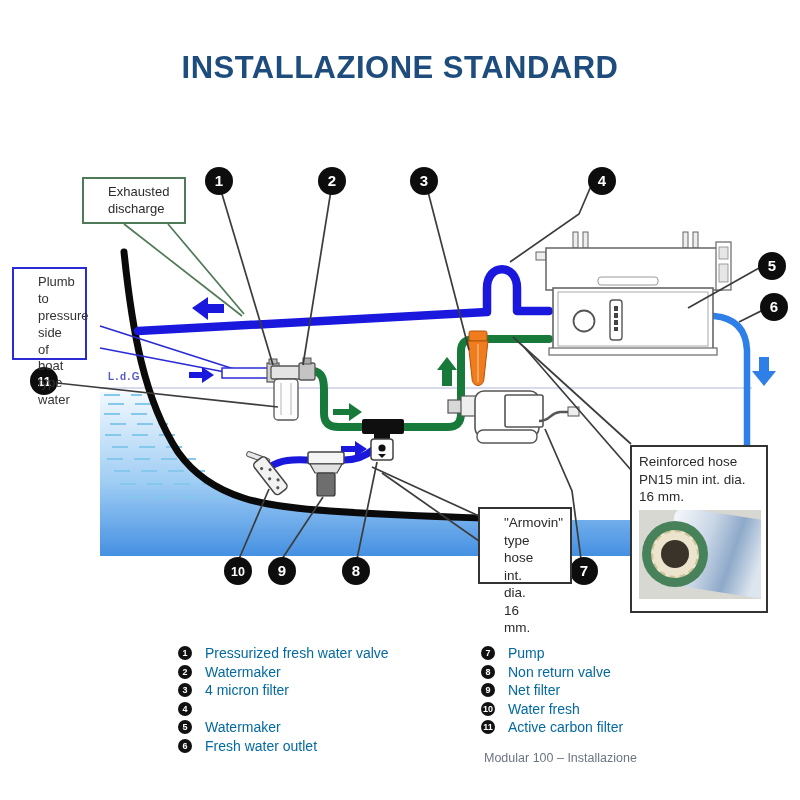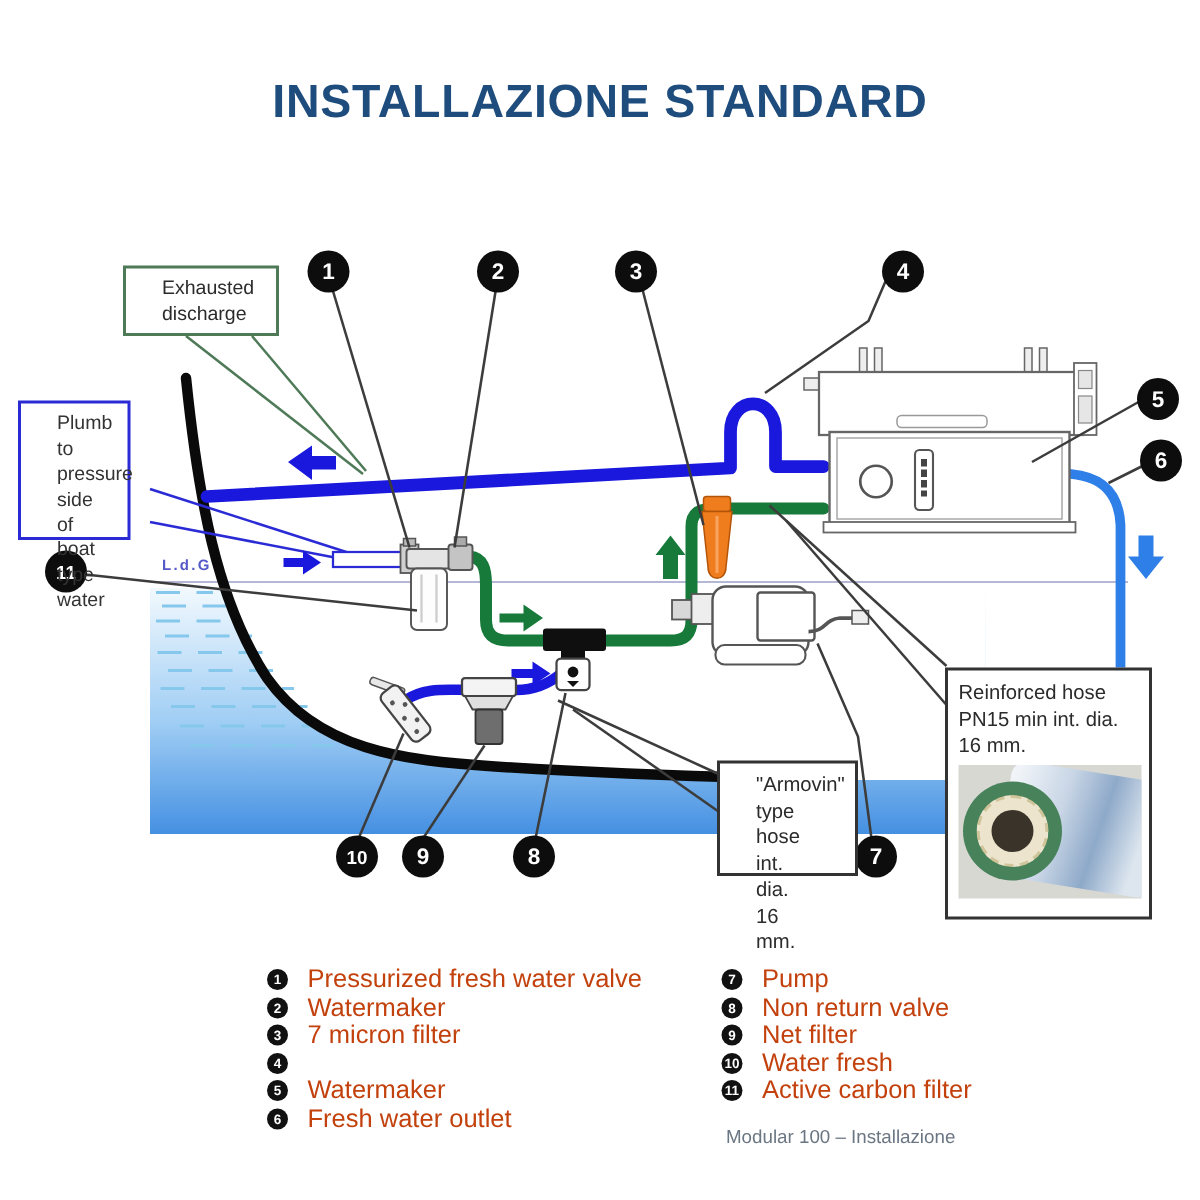--- a/index.html
+++ b/index.html
@@ -24,21 +24,21 @@
             border:2px dashed #cfc49a;box-sizing:border-box;
             display:flex;align-items:center;justify-content:center;}
   .ring-hole{width:28px;height:28px;border-radius:50%;background:#39332a;}
   .legend{position:absolute;left:0;top:644px;width:800px;z-index:2;}
   .legend-col{position:absolute;top:0;}
   .legend-col.left{left:178px;}
   .legend-col.right{left:481px;}
   .lrow{display:flex;align-items:center;height:18.5px;}
   .ldot{flex:0 0 14px;width:14px;height:14px;border-radius:50%;background:#111;color:#fff;
         font-size:9px;font-weight:bold;text-align:center;line-height:14px;margin-right:13px;}
-  .llabel{font-size:17px;color:#c2410c;white-space:nowrap;}
+  .llabel{font-size:14px;color:#0369a1;white-space:nowrap;}
   .footer{position:absolute;left:484px;top:751px;font-size:12.5px;color:#6b7683;z-index:2;}
 </style>
 </head>
 <body>
 
 <div class="page">
 
   <div class="title">INSTALLAZIONE STANDARD</div>
 
   <svg class="diagram" width="800" height="800" viewBox="0 0 800 800">
@@ -258,21 +258,21 @@
       <div class="lrow">
         <span class="ldot">1</span>
         <span class="llabel">Pressurized fresh water valve</span>
       </div>
       <div class="lrow">
         <span class="ldot">2</span>
         <span class="llabel">Watermaker</span>
       </div>
       <div class="lrow">
         <span class="ldot">3</span>
-        <span class="llabel">7 micron filter</span>
+        <span class="llabel">4 micron filter</span>
       </div>
       <div class="lrow">
         <span class="ldot">4</span>
       </div>
       <div class="lrow">
         <span class="ldot">5</span>
         <span class="llabel">Watermaker</span>
       </div>
       <div class="lrow">
         <span class="ldot">6</span>

